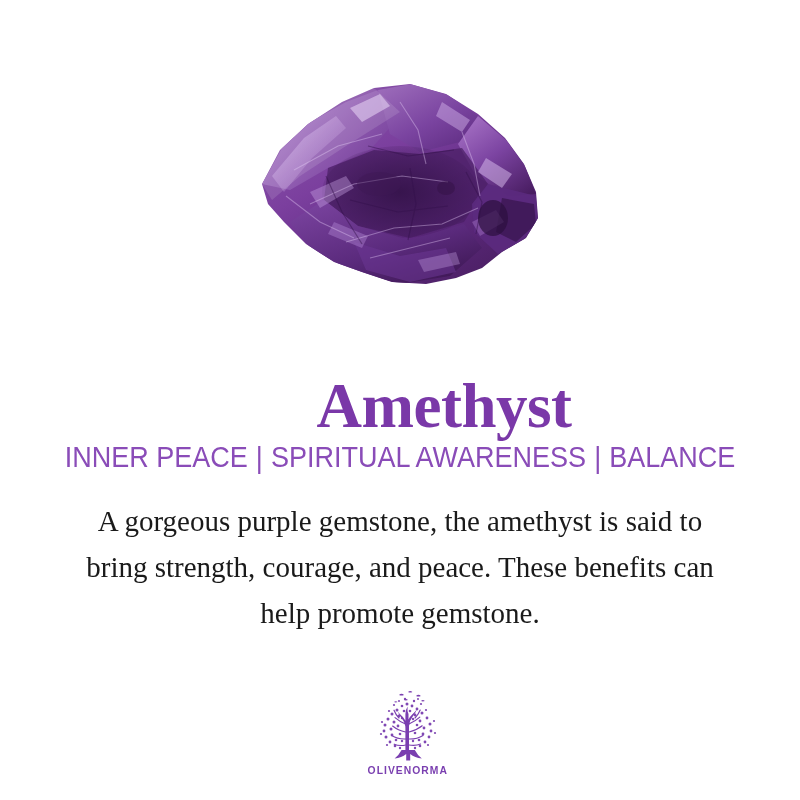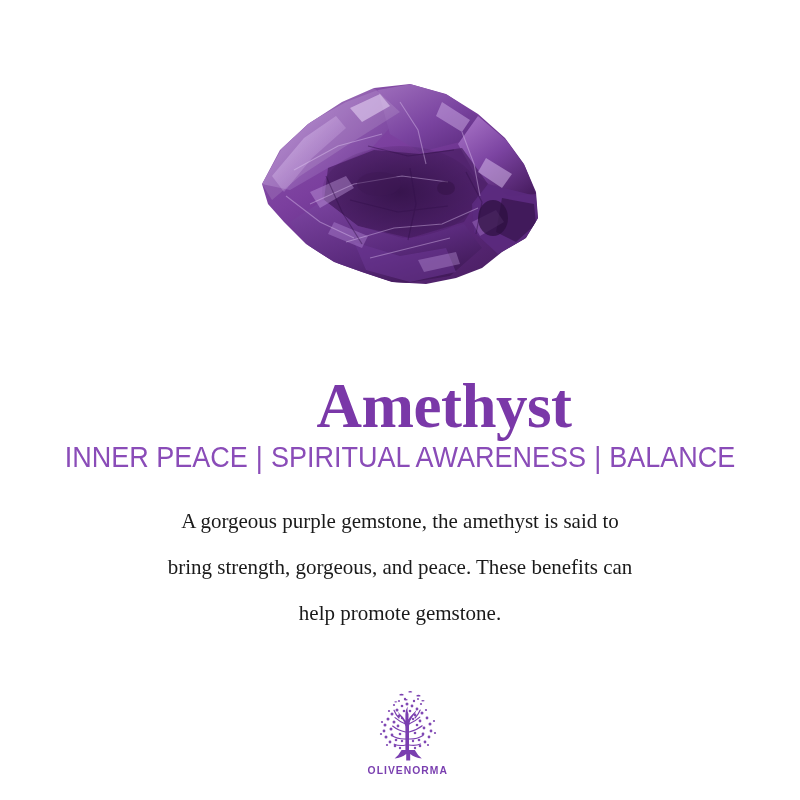--- a/index.html
+++ b/index.html
@@ -83,21 +83,21 @@
   }
 
   
   .body-copy {
     position: absolute;
     left: 50px;
     top: 498px;
     width: 700px;
     text-align: center;
     font-family: "Liberation Serif", serif;
-    font-size: 21px;
+    font-size: 29px;
     font-weight: 400;
     line-height: 46px;
     color: #1a1a1a;
   }
   .body-copy .bline {
     display: block;
     white-space: nowrap;
   }
 
   
@@ -232,21 +232,21 @@
   </div>
 
   <h1 class="title">Amethyst</h1>
 
   <div class="subtitle">
     <span class="kw">INNER PEACE</span><span class="sep">|</span><span class="kw">SPIRITUAL AWARENESS</span><span class="sep">|</span><span class="kw">BALANCE</span>
   </div>
 
   <div class="body-copy">
     <span class="bline">A gorgeous purple gemstone, the amethyst is said to</span>
-    <span class="bline">bring strength, gorgeous, and peace. These benefits can</span>
+    <span class="bline">bring strength, courage, and peace. These benefits can</span>
     <span class="bline">help promote gemstone.</span>
   </div>
 
   <div class="brand">
     <svg class="brand-mark" viewBox="0 0 78 72" aria-hidden="true">
       <g fill="#7a3fb0">
 
         <path d="M30,5 q2.5,-2.4 5,0 q-2.5,1.1 -5,0Z"></path>
         <path d="M39,2 q2.2,-2.2 4.4,0 q-2.2,1 -4.4,0Z"></path>
         <path d="M47,6 q2.4,-2.3 4.8,0 q-2.4,1.1 -4.8,0Z"></path>

